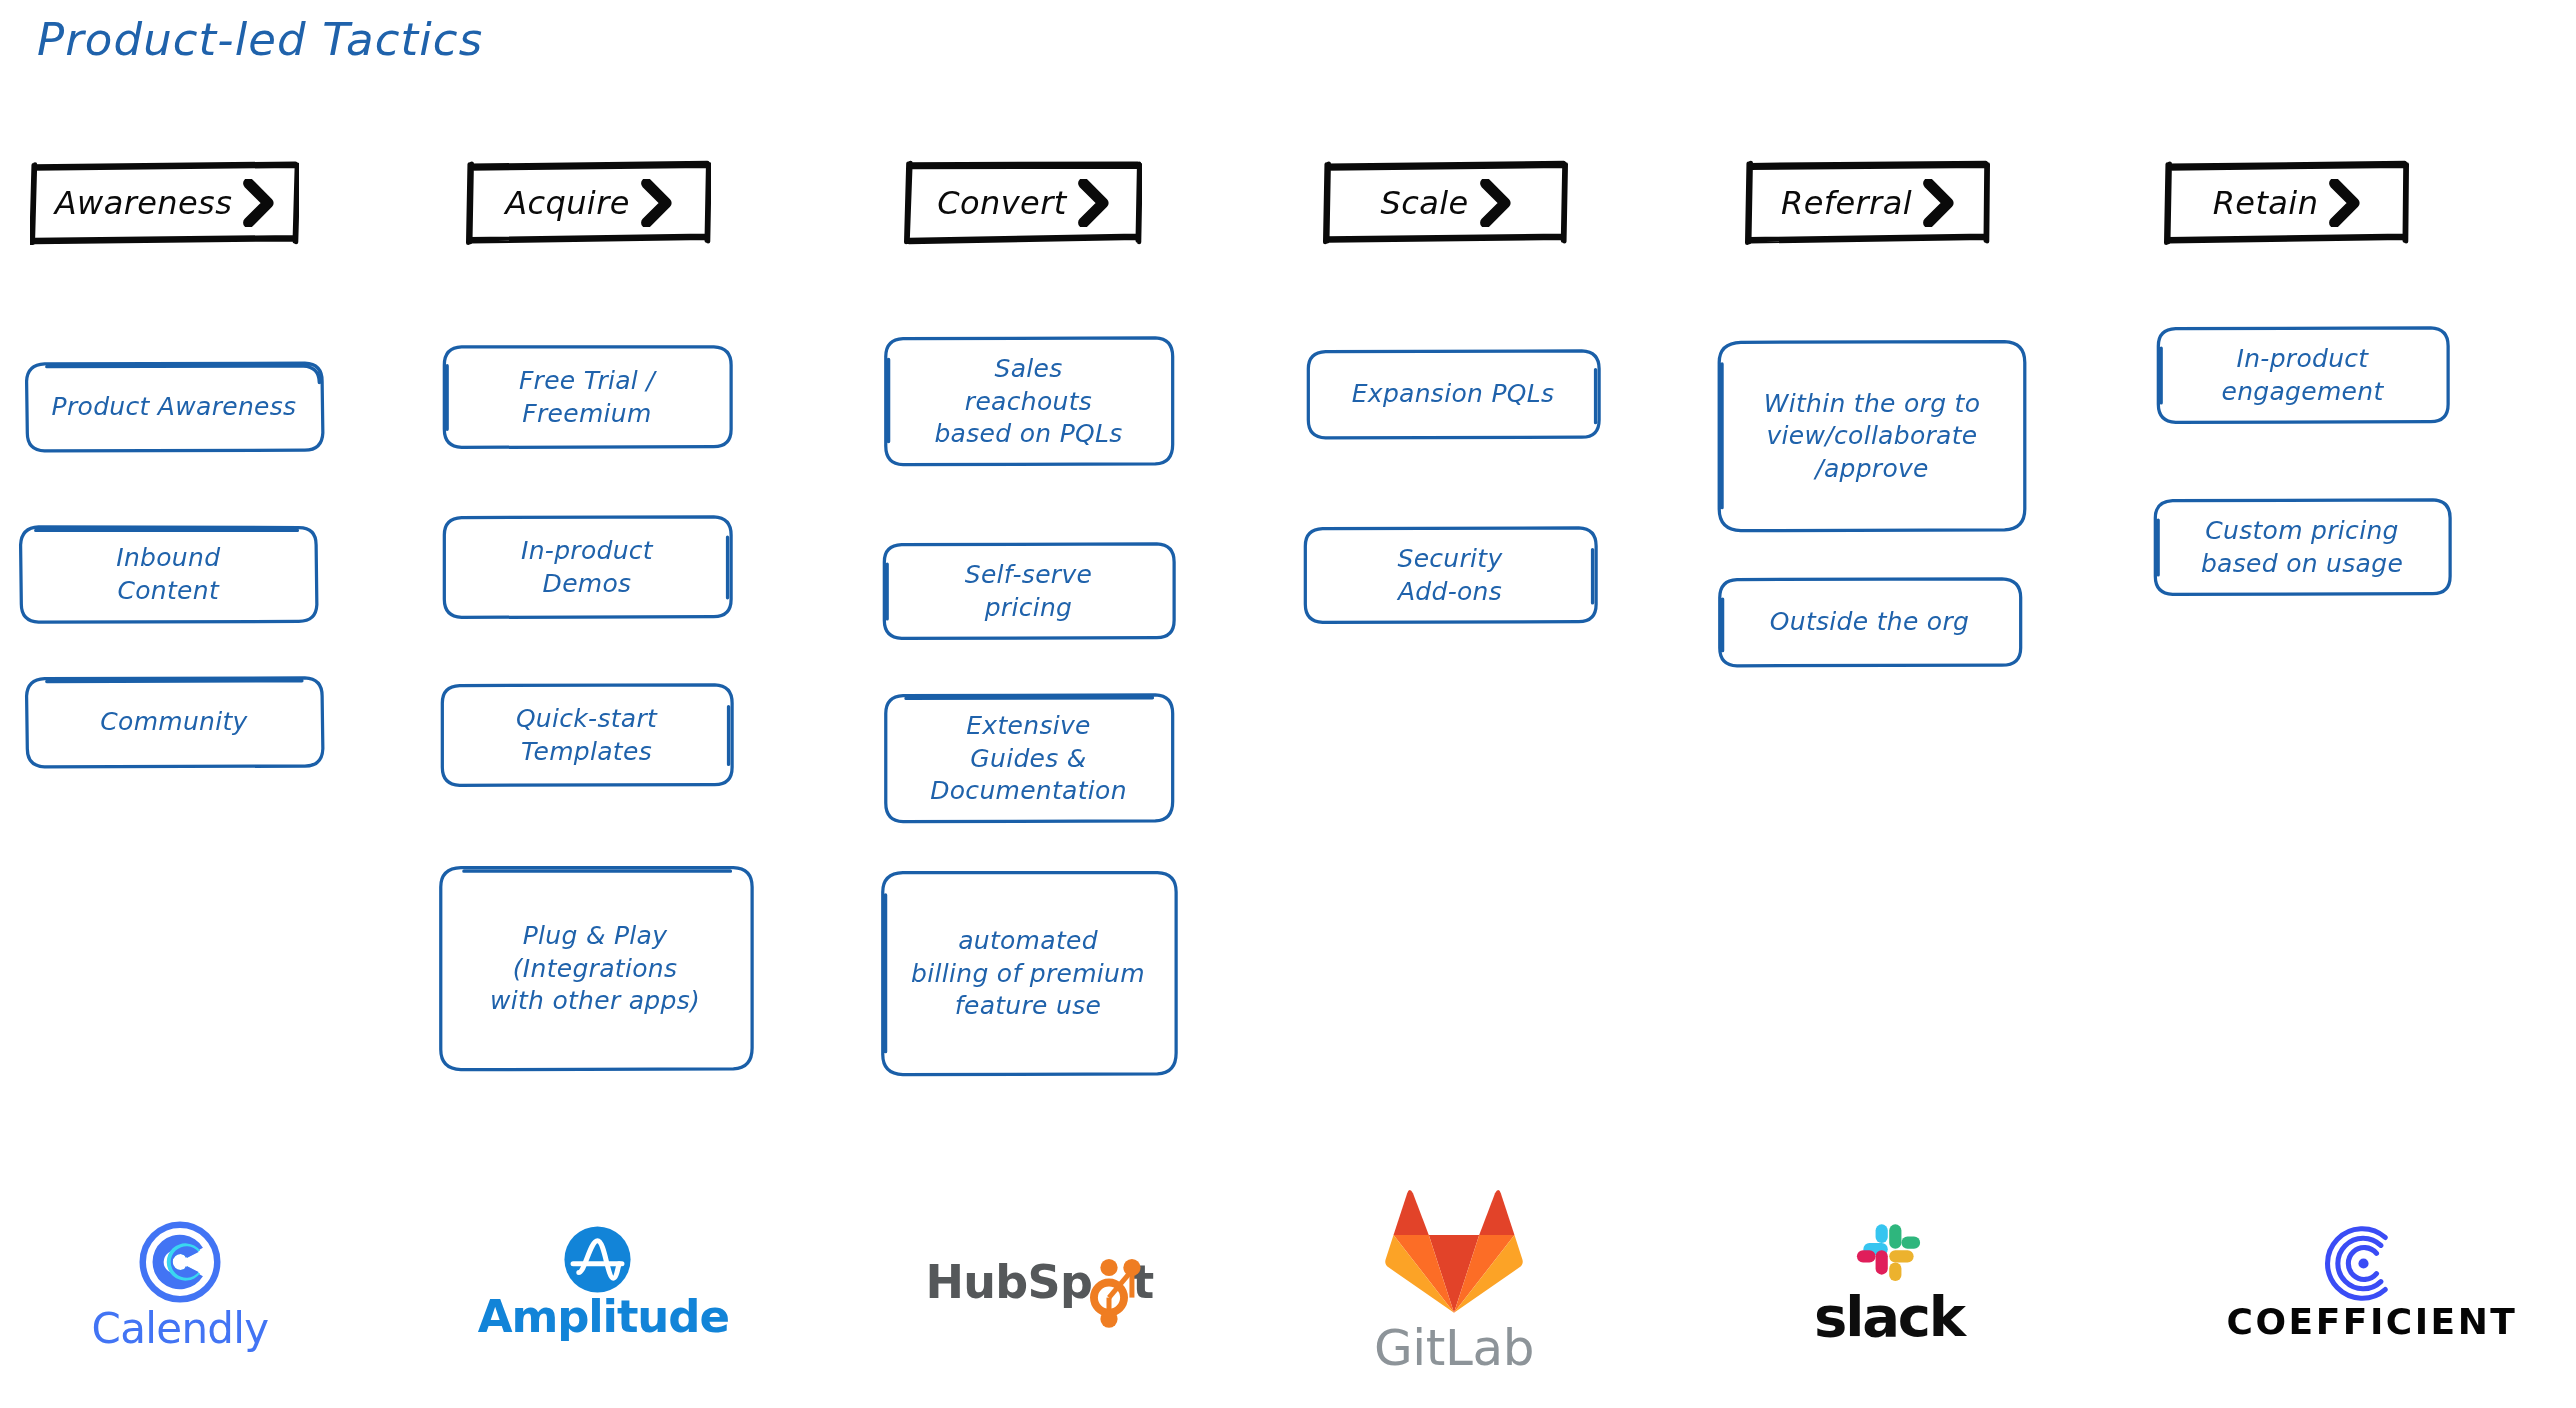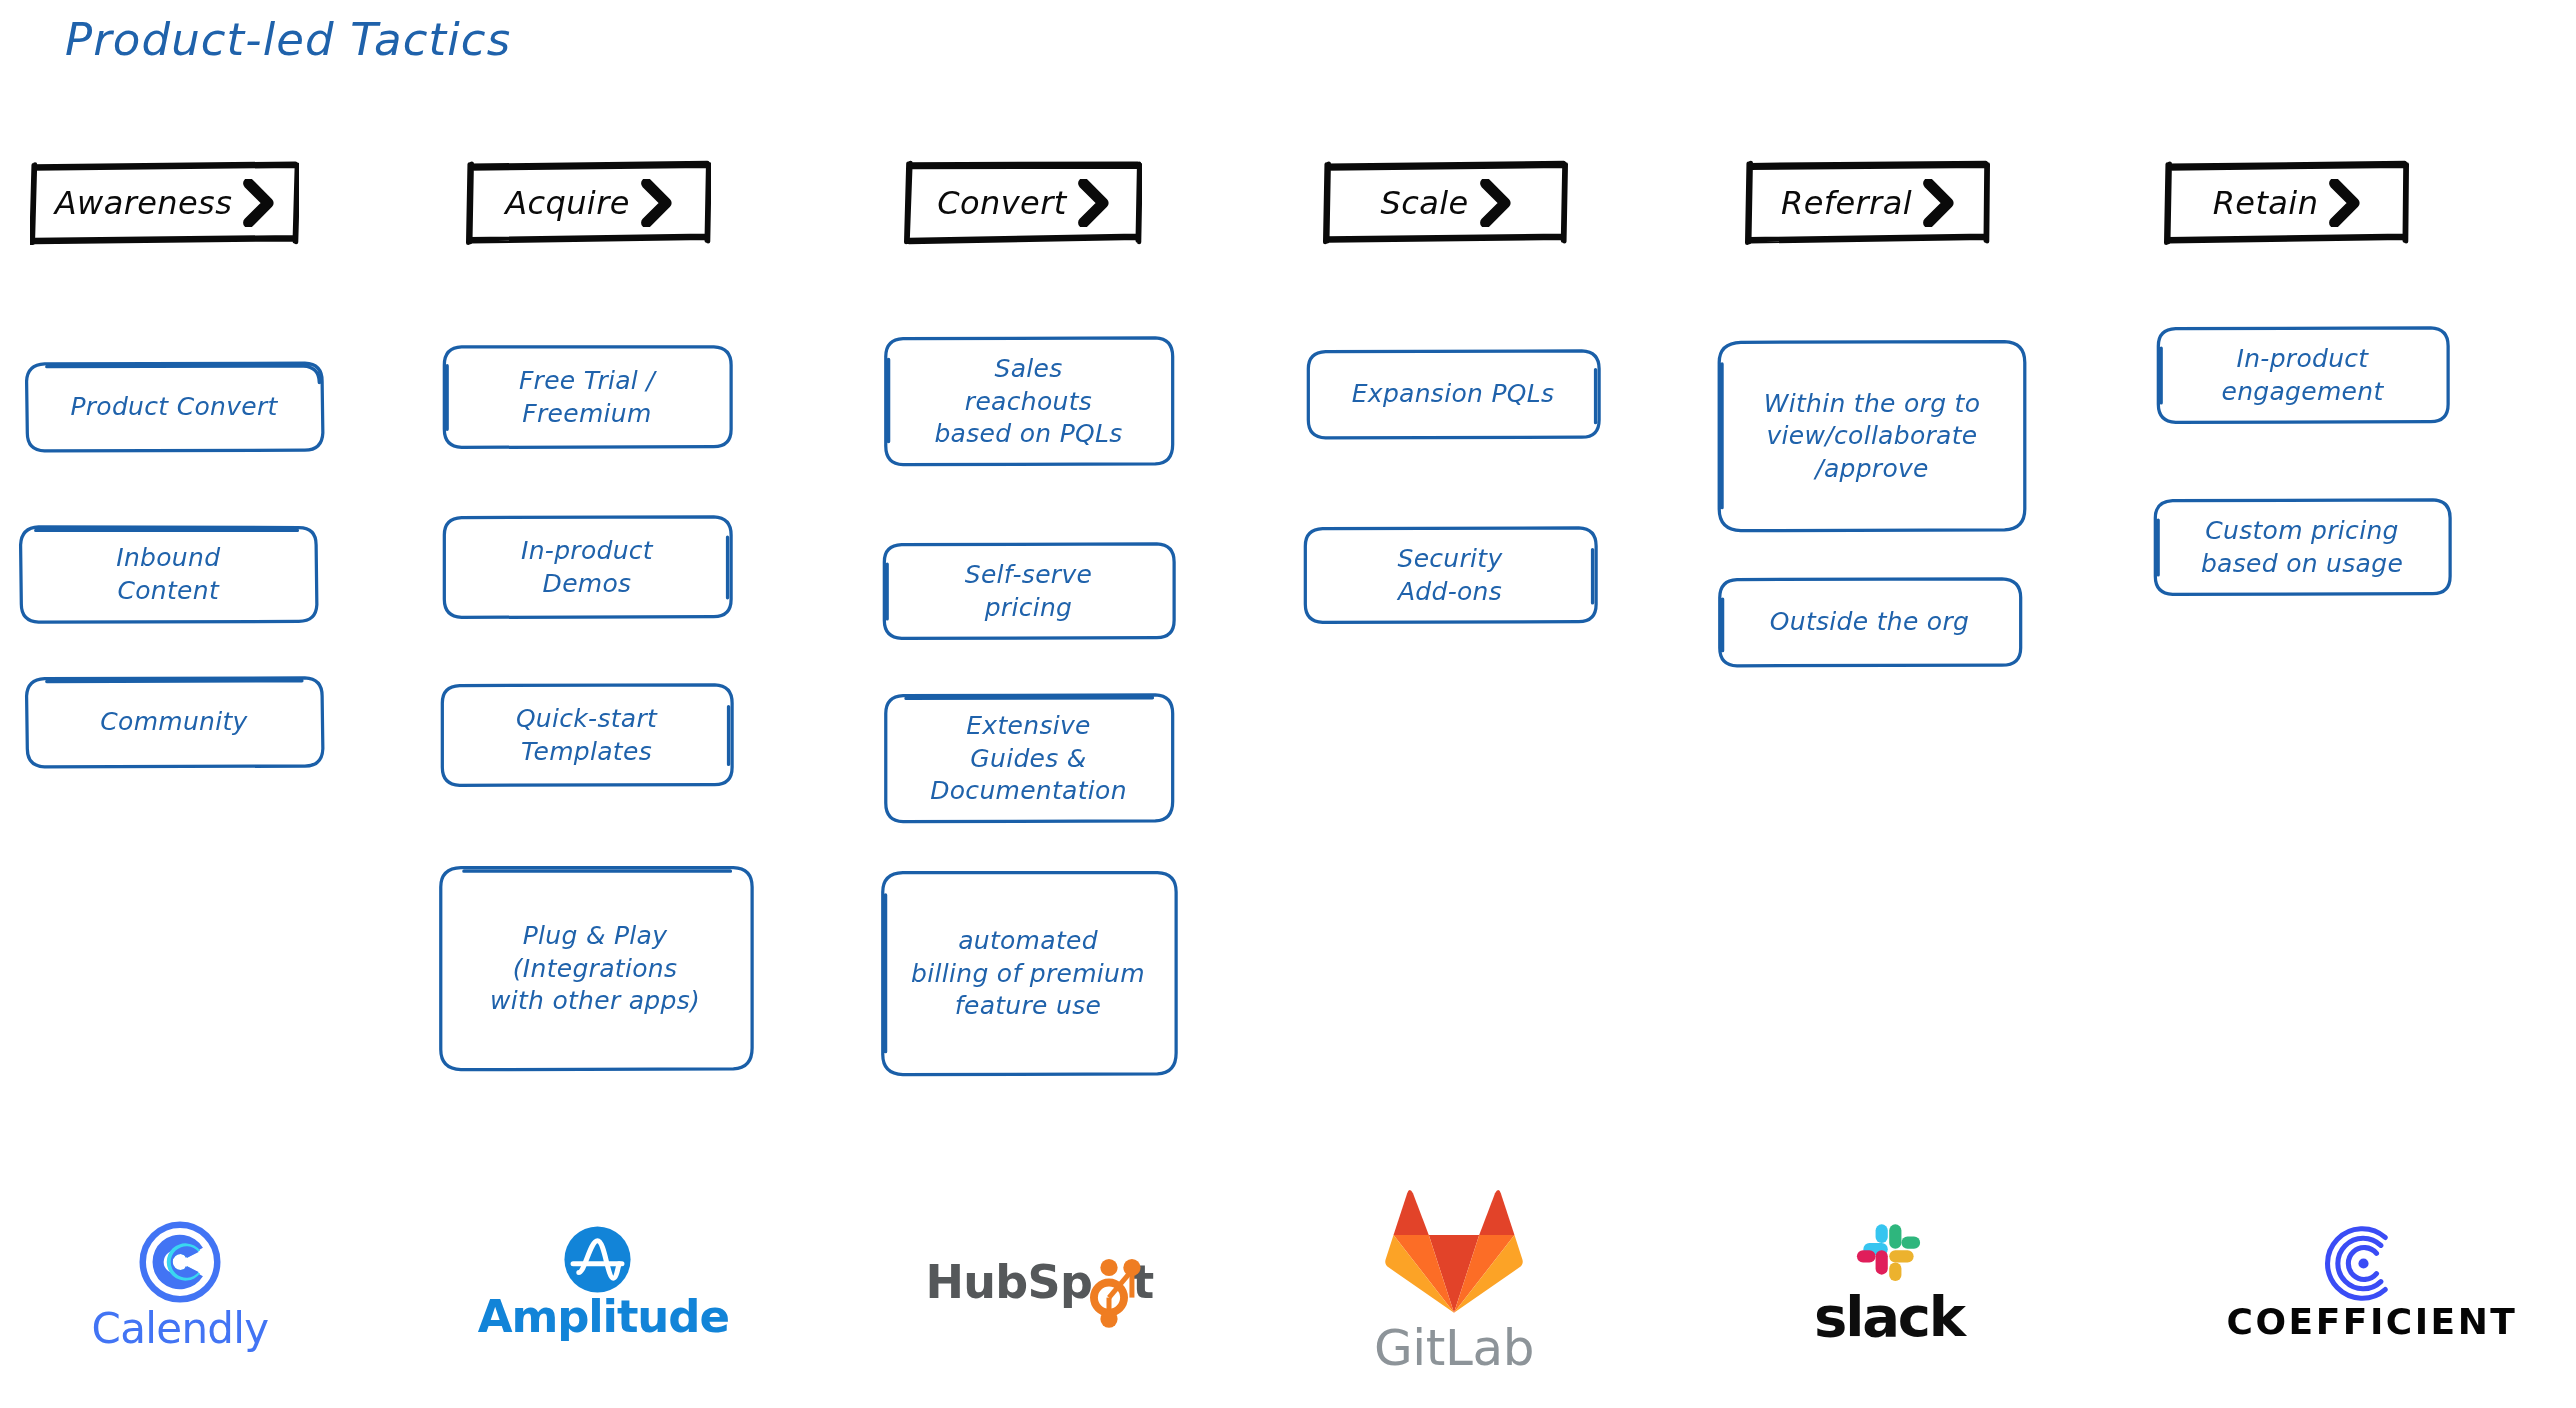--- a/index.html
+++ b/index.html
@@ -21,21 +21,20 @@
     position: absolute;
     left: 37px;
     top: 13px;
     font-family: "DejaVu Sans", sans-serif;
     font-size: 45px;
     font-weight: 400;
     font-style: italic;
     letter-spacing: 1.1px;
     color: #1f62ab;
     white-space: nowrap;
-    margin-left: 28px;
   }
 
   
   .column {
     position: absolute;
     top: 0;
     height: 1409px;
   }
 
   
@@ -153,21 +152,21 @@
         <path d="M9,6 L36,33 L9,60" fill="none" stroke="#0a0a0a" stroke-width="15" stroke-linecap="round" stroke-linejoin="round"></path>
       </svg>
     </div>
   </div>
 
   <div class="tactic-card" style="left:23px; top:361px; width:302px; height:92px;">
     <svg class="sketch-frame" viewBox="0 0 420 128" preserveAspectRatio="none">
       <path d="M30,4 L392,3 Q416,4 416,28 L417,100 Q416,124 392,124 L30,125 Q6,124 6,100 L5,28 Q6,5 30,4 Z
                M33,8 L390,7 Q412,8 412,30" fill="none" stroke="#1a5fa8" stroke-width="4.5" stroke-linecap="round"></path>
     </svg>
-    <div class="card-text">Product Convert</div>
+    <div class="card-text">Product Awareness</div>
   </div>
 
   <div class="tactic-card" style="left:17.3px; top:524px; width:302px; height:101px;">
     <svg class="sketch-frame" viewBox="0 0 420 140" preserveAspectRatio="none">
       <path d="M30,4 L392,5 Q416,5 416,29 L417,112 Q416,135 392,135 L30,136 Q6,135 6,111 L5,29 Q6,5 30,4 Z
                M26,9 L390,9" fill="none" stroke="#1a5fa8" stroke-width="4.5" stroke-linecap="round"></path>
     </svg>
     <div class="card-text">Inbound
 Content</div>
   </div>

